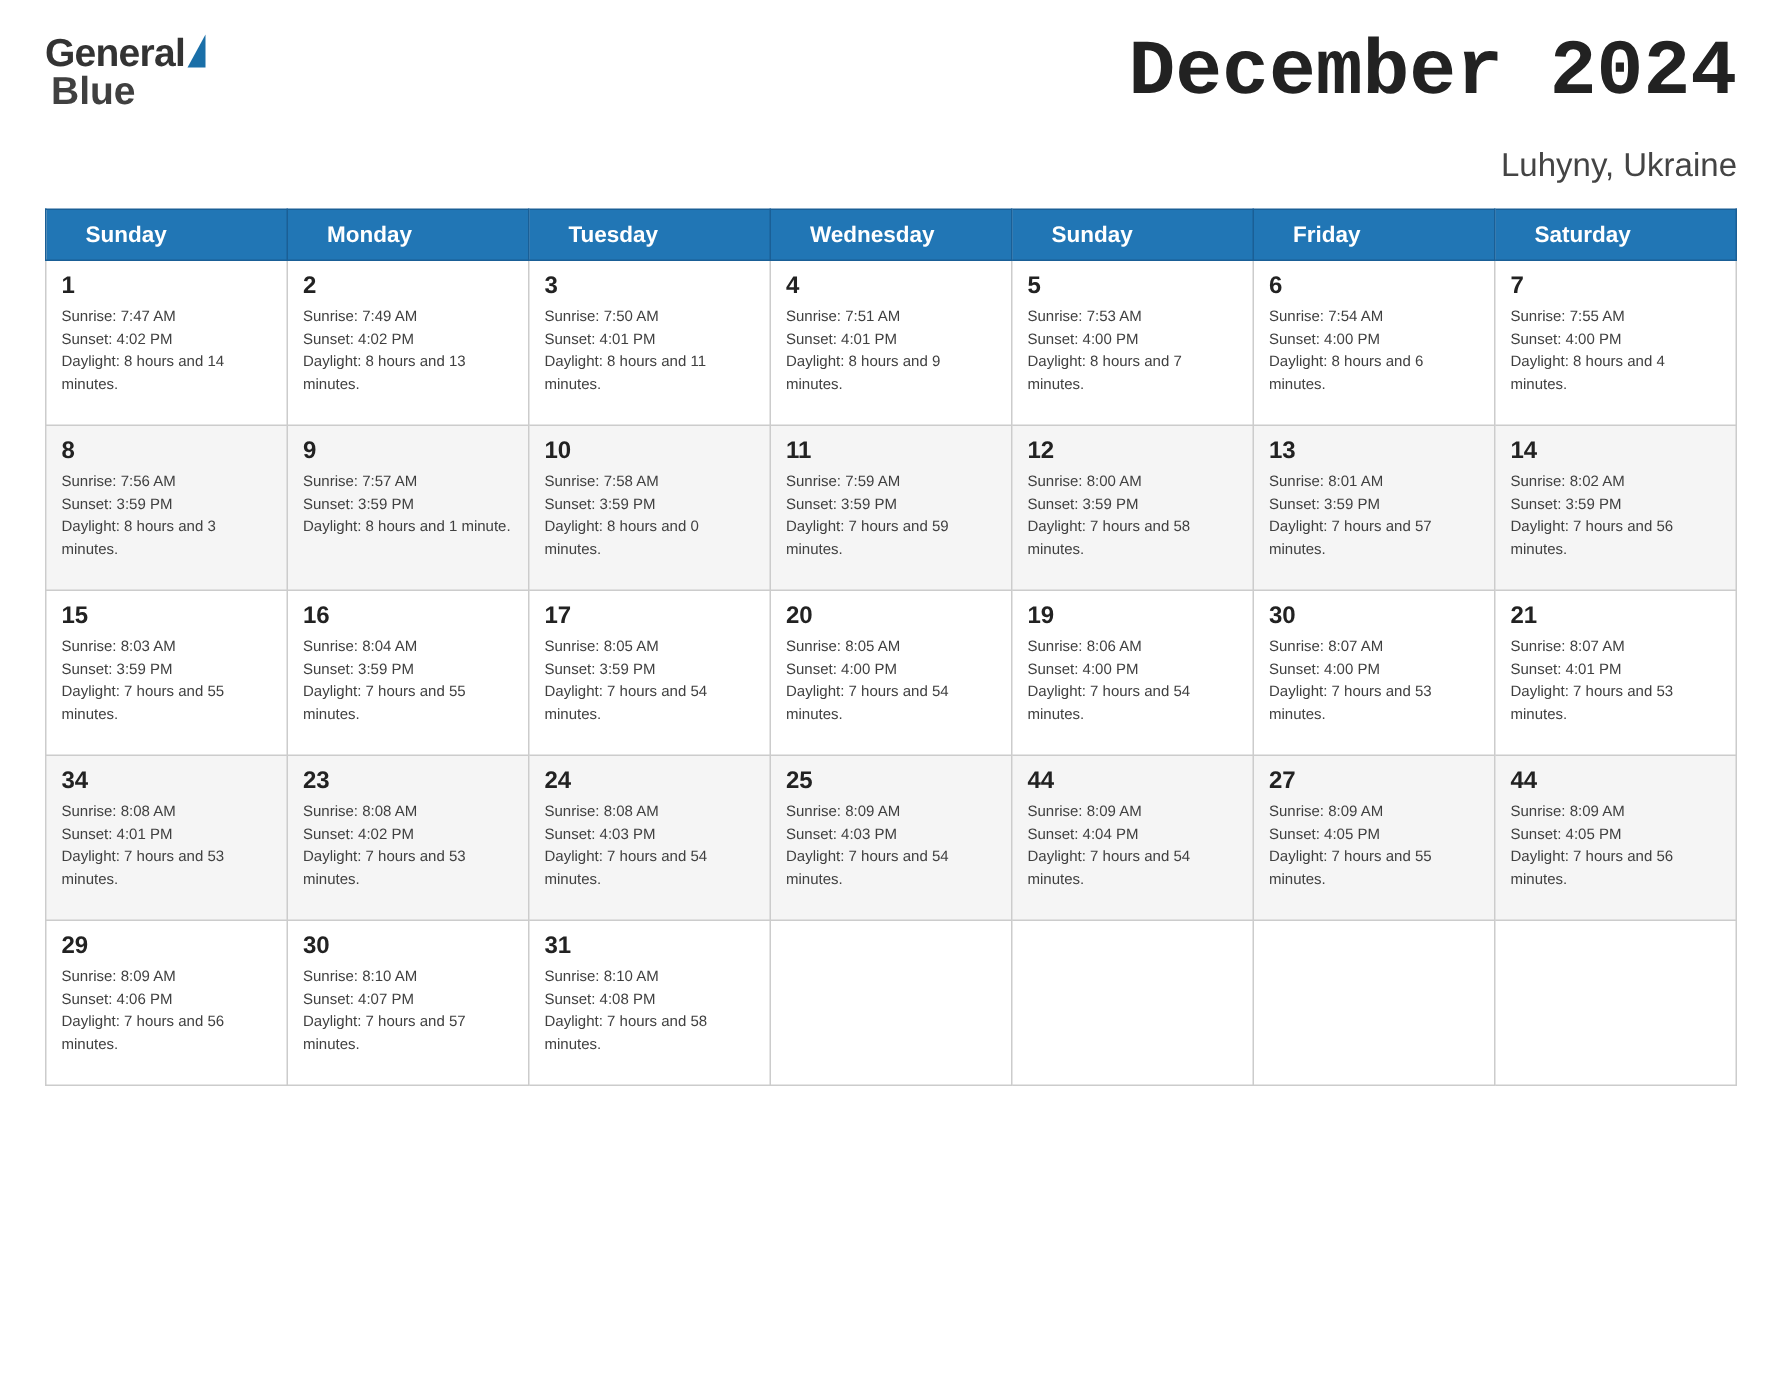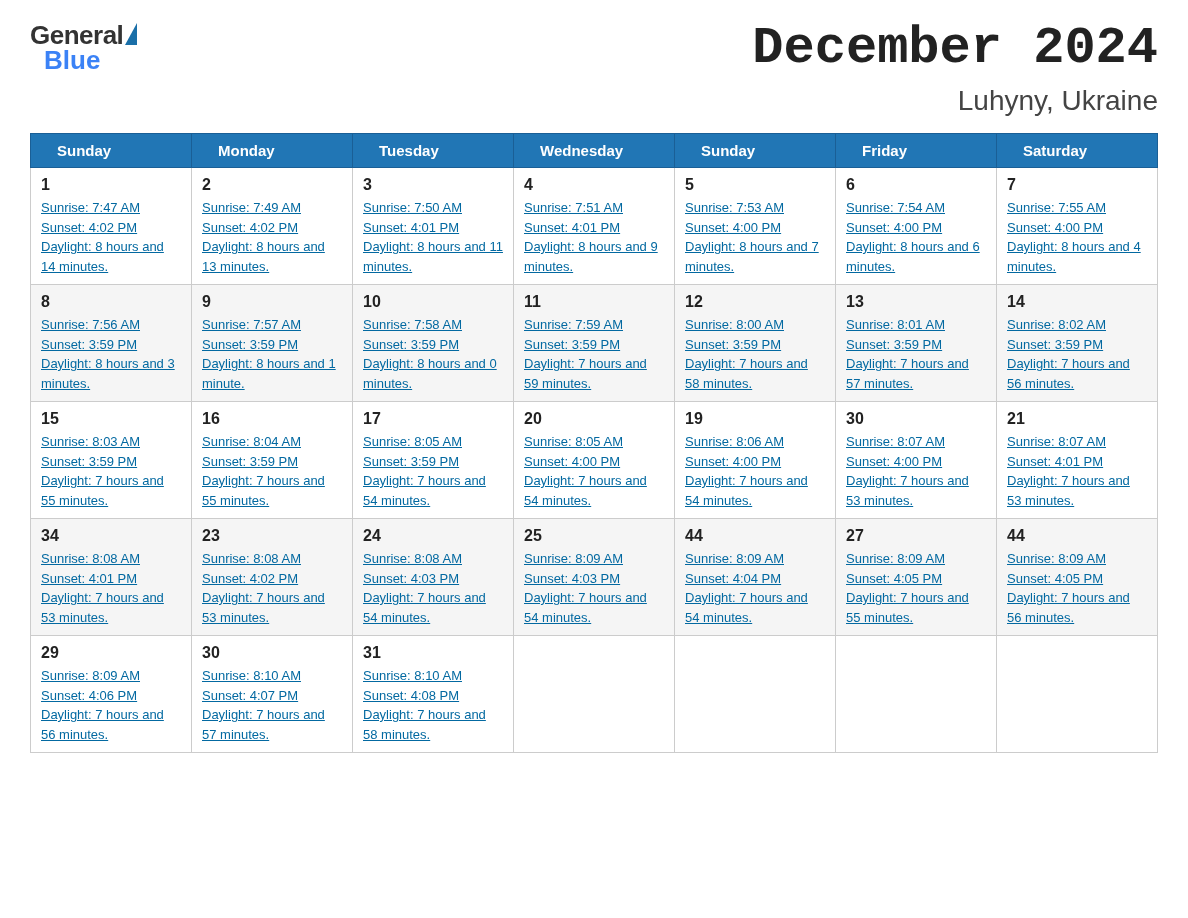--- a/index.html
+++ b/index.html
@@ -35,38 +35,38 @@
       width: 0;
       height: 0;
       border-left: 12px solid transparent;
       border-bottom: 22px solid #1a6fa8;
       margin-left: 2px;
       margin-top: -4px;
     }
     .logo-line2 {
       font-size: 26px;
       font-weight: bold;
-      color: #3b82f6;
+      color: #404040;
       margin-top: -6px;
-      margin-left: 14px;
+      margin-left: 4px;
     }
     .title-block {
       text-align: right;
     }
     .month-title {
       font-size: 52px;
       font-weight: bold;
       color: #222;
       line-height: 1.1;
       font-family: Liberation Mono, monospace;
     }
     .location {
-      font-size: 28px;
+      font-size: 22px;
       color: #444;
-      margin-top: 8px;
+      margin-top: 20px;
     }
     table {
       width: 100%;
       border-collapse: collapse;
       table-layout: fixed;
     }
     thead tr th {
       background-color: #2176b5;
       color: #fff;
       font-size: 15px;
@@ -90,24 +90,23 @@
       background-color: #fff;
     }
     .day-num {
       font-size: 16px;
       font-weight: bold;
       color: #222;
       display: block;
       margin-bottom: 4px;
     }
     .day-info {
-      font-size: 13px;
-      color: #0369a1;
+      font-size: 10px;
+      color: #404040;
       line-height: 1.5;
-      text-decoration: underline;
     }
     td.empty {
       background-color: #fff;
     }
   </style>
 </head>
 <body>
 
 <div class="header">
   <div class="logo">

